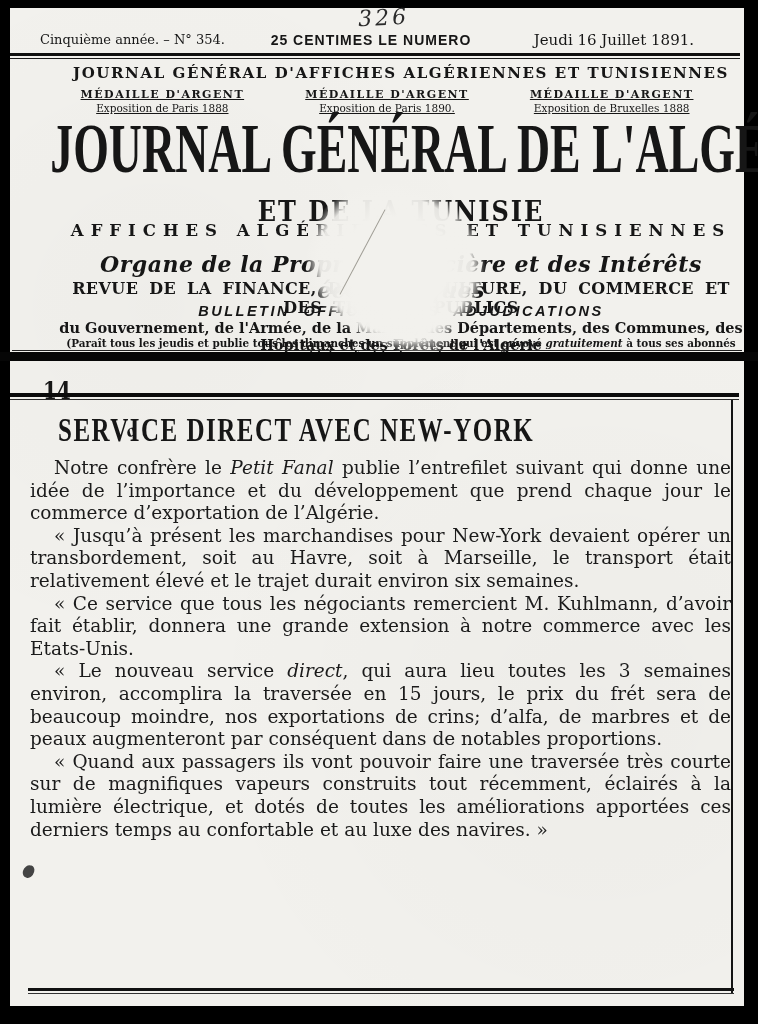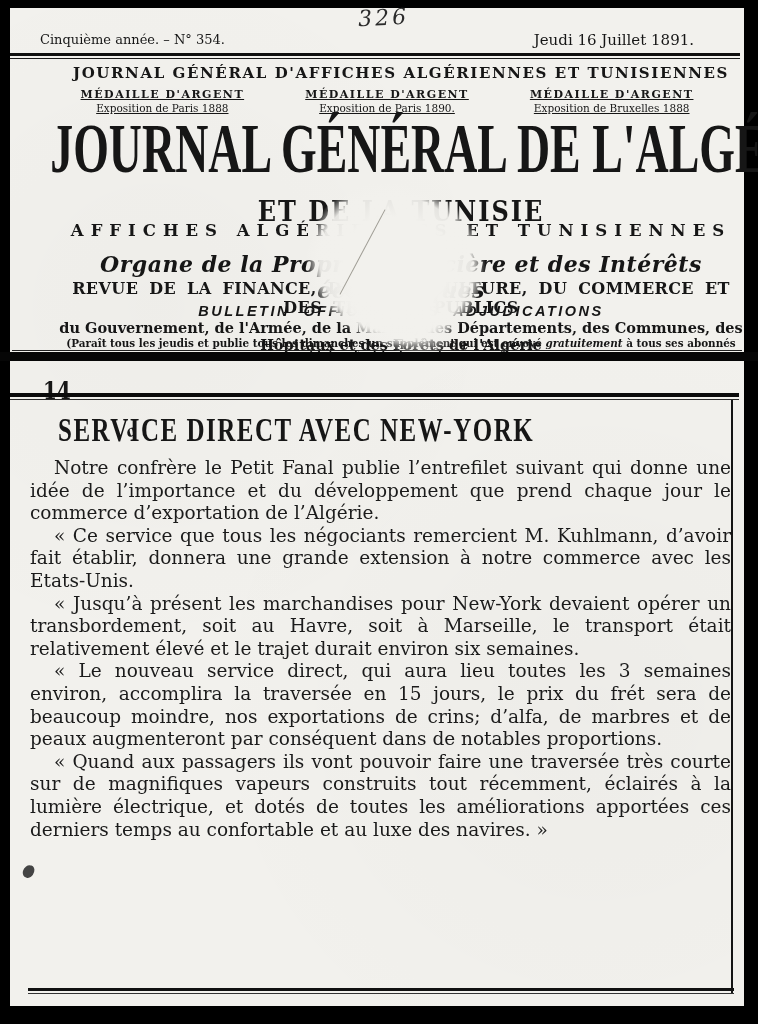--- a/index.html
+++ b/index.html
@@ -55,39 +55,40 @@
   .rule-heavy{left:0;top:385px;width:729px;height:2px;border-top:4px solid #0b0b0b;border-bottom:1px solid #2a2a2a;}
   .v-rule{left:721px;top:392px;width:2px;height:594px;background:#141414;}
   .ornament-o{left:116px;top:414px;font-size:15px;font-weight:bold;font-style:italic;transform:rotate(-25deg);}
   .headline-wrap{left:20px;top:403px;width:700px;text-align:left;padding-left:28px;box-sizing:border-box;}
   .headline-wrap span{display:inline-block;white-space:nowrap;
     font-family:"Liberation Serif",serif;font-weight:bold;font-size:25px;
     letter-spacing:1.5px;transform:scaleY(1.35);transform-origin:top center;}
   .article-body{left:20px;top:449px;width:701px;font-size:18.5px;line-height:22.6px;
     text-align:justify;color:#1b1b1b;}
   .article-body p{margin:0;text-indent:24px;}
-  .article-body .it{margin-top:22px;}
+  .article-body .it{font-style:italic;margin-top:22px;}
   .rule-bottom{left:18px;top:980px;width:706px;height:2px;border-top:3px solid #111;border-bottom:1px solid #333;}
   .ink-smudge{left:13px;top:857px;width:11px;height:13px;background:#262626;
     border-radius:60% 40% 55% 45%;opacity:.85;transform:rotate(15deg);}
   .stain{z-index:5;pointer-events:none;}
   .stain-1{left:298px;top:178px;width:175px;height:155px;transform:rotate(18deg);
     background:radial-gradient(ellipse at center, rgba(242,241,237,1) 0 42%, rgba(242,241,237,.94) 62%, rgba(242,241,237,0) 74%);}
   .stain-2{left:318px;top:268px;width:130px;height:70px;transform:rotate(24deg);
     background:radial-gradient(ellipse at center, rgba(242,241,237,.98) 0 45%, rgba(242,241,237,0) 75%);}
   .scratch{left:352px;top:196px;width:1px;height:96px;background:rgba(90,85,75,.55);transform:rotate(28deg);z-index:5;}
 </style>
 </head>
 <body>
 
 <div class="paper">
 
   <div class="abs handwritten">326</div>
 
   <div class="abs issue-left">Cinquième année. – N° 354.</div>
+  <div class="abs price-center">25 CENTIMES LE NUMERO</div>
   <div class="abs date-right">Jeudi 16 Juillet 1891.</div>
 
   <div class="abs rule-double-top"></div>
 
   <div class="abs ctr affiches-banner">JOURNAL GÉNÉRAL D'AFFICHES ALGÉRIENNES ET TUNISIENNES</div>
 
   <div class="abs medals">
     <div class="medal">
       <div class="medal-title">MÉDAILLE D'ARGENT</div>
       <div class="medal-sub">Exposition de Paris 1888</div>
@@ -132,22 +133,22 @@
   <div class="abs rule-heavy"></div>
   <div class="abs v-rule"></div>
 
   <div class="abs ornament-o">o</div>
   <div class="abs headline-wrap">
     <span>SERVICE DIRECT AVEC NEW-YORK</span>
   </div>
 
   <div class="abs article-body">
     <p><span>Notre confrère le </span><span class="it">Petit Fanal</span><span> publie l’entrefilet suivant qui donne une idée de l’importance et du développement que prend chaque jour le commerce d’exportation de l’Algérie.</span></p>
+    <p><span>« Jusqu’à présent les marchandises pour New-York devaient opérer un transbordement, soit au Havre, soit à Marseille, le transport était relativement élevé et le trajet durait environ six semaines.</span><span class="it"></span><span></span></p>
     <p><span>« Ce service que tous les négociants remercient M. Kuhlmann, d’avoir fait établir, donnera une grande extension à notre commerce avec les Etats-Unis.</span><span class="it"></span><span></span></p>
-    <p><span>« Jusqu’à présent les marchandises pour New-York devaient opérer un transbordement, soit au Havre, soit à Marseille, le transport était relativement élevé et le trajet durait environ six semaines.</span><span class="it"></span><span></span></p>
     <p><span>« Le nouveau service </span><span class="it">direct</span><span>, qui aura lieu toutes les 3 semaines environ, accomplira la traversée en 15 jours, le prix du frét sera de beaucoup moindre, nos exportations de crins; d’alfa, de marbres et de peaux augmenteront par conséquent dans de notables proportions.</span></p>
     <p><span>« Quand aux passagers ils vont pouvoir faire une traversée très courte sur de magnifiques vapeurs construits tout récemment, éclairés à la lumière électrique, et dotés de toutes les améliorations apportées ces derniers temps au confortable et au luxe des navires. »</span><span class="it"></span><span></span></p>
   </div>
 
   <div class="abs ink-smudge"></div>
   <div class="abs rule-bottom"></div>
 
 </div>
 
 <div class="separator-band"></div>

